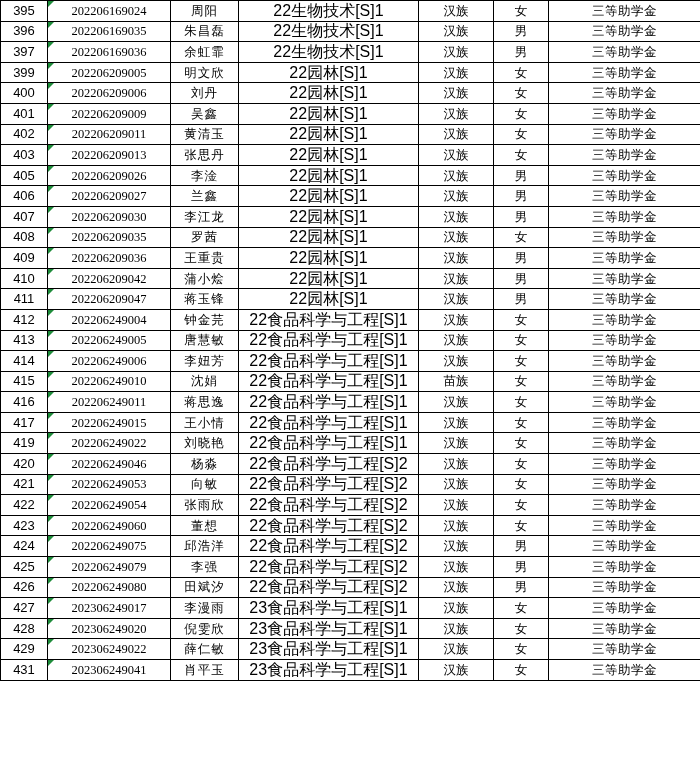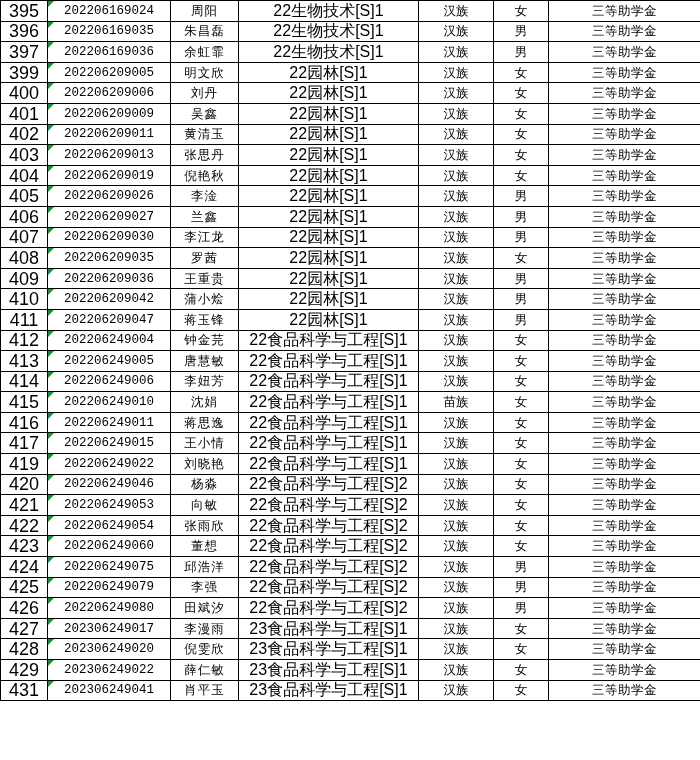--- a/index.html
+++ b/index.html
@@ -33,26 +33,26 @@
   col.c-index  { width: 47px; }
   col.c-id     { width: 123px; }
   col.c-name   { width: 68px; }
   col.c-class  { width: 180px; }
   col.c-ethnic { width: 75px; }
   col.c-gender { width: 55px; }
   col.c-award  { width: 152px; }
 
   td.index {
     position: relative;
-    font-size: 18px;
+    font-size: 13px;
   }
   
   td.id {
     position: relative;
-    font-family: Liberation Mono, monospace;
+    font-family: Liberation Serif, serif;
     letter-spacing: 0px;
     margin-top: 9px;
   }
   td.id .flag {
     position: absolute;
     left: 0;
     top: 0;
     width: 0;
     height: 0;
     border-left: 6px solid #1e8c3a;
@@ -149,29 +149,20 @@
       <tr>
         <td class="index">403</td>
         <td class="id">202206209013<span class="flag"></span></td>
         <td class="name">张思丹</td>
         <td class="class">22园林[S]1</td>
         <td class="ethnic">汉族</td>
         <td class="gender">女</td>
         <td class="award">三等助学金</td>
       </tr>
       <tr>
-        <td class="index">404</td>
-        <td class="id">202206209019<span class="flag"></span></td>
-        <td class="name">倪艳秋</td>
-        <td class="class">22园林[S]1</td>
-        <td class="ethnic">汉族</td>
-        <td class="gender">女</td>
-        <td class="award">三等助学金</td>
-      </tr>
-      <tr>
         <td class="index">405</td>
         <td class="id">202206209026<span class="flag"></span></td>
         <td class="name">李淦</td>
         <td class="class">22园林[S]1</td>
         <td class="ethnic">汉族</td>
         <td class="gender">男</td>
         <td class="award">三等助学金</td>
       </tr>
       <tr>
         <td class="index">406</td>

